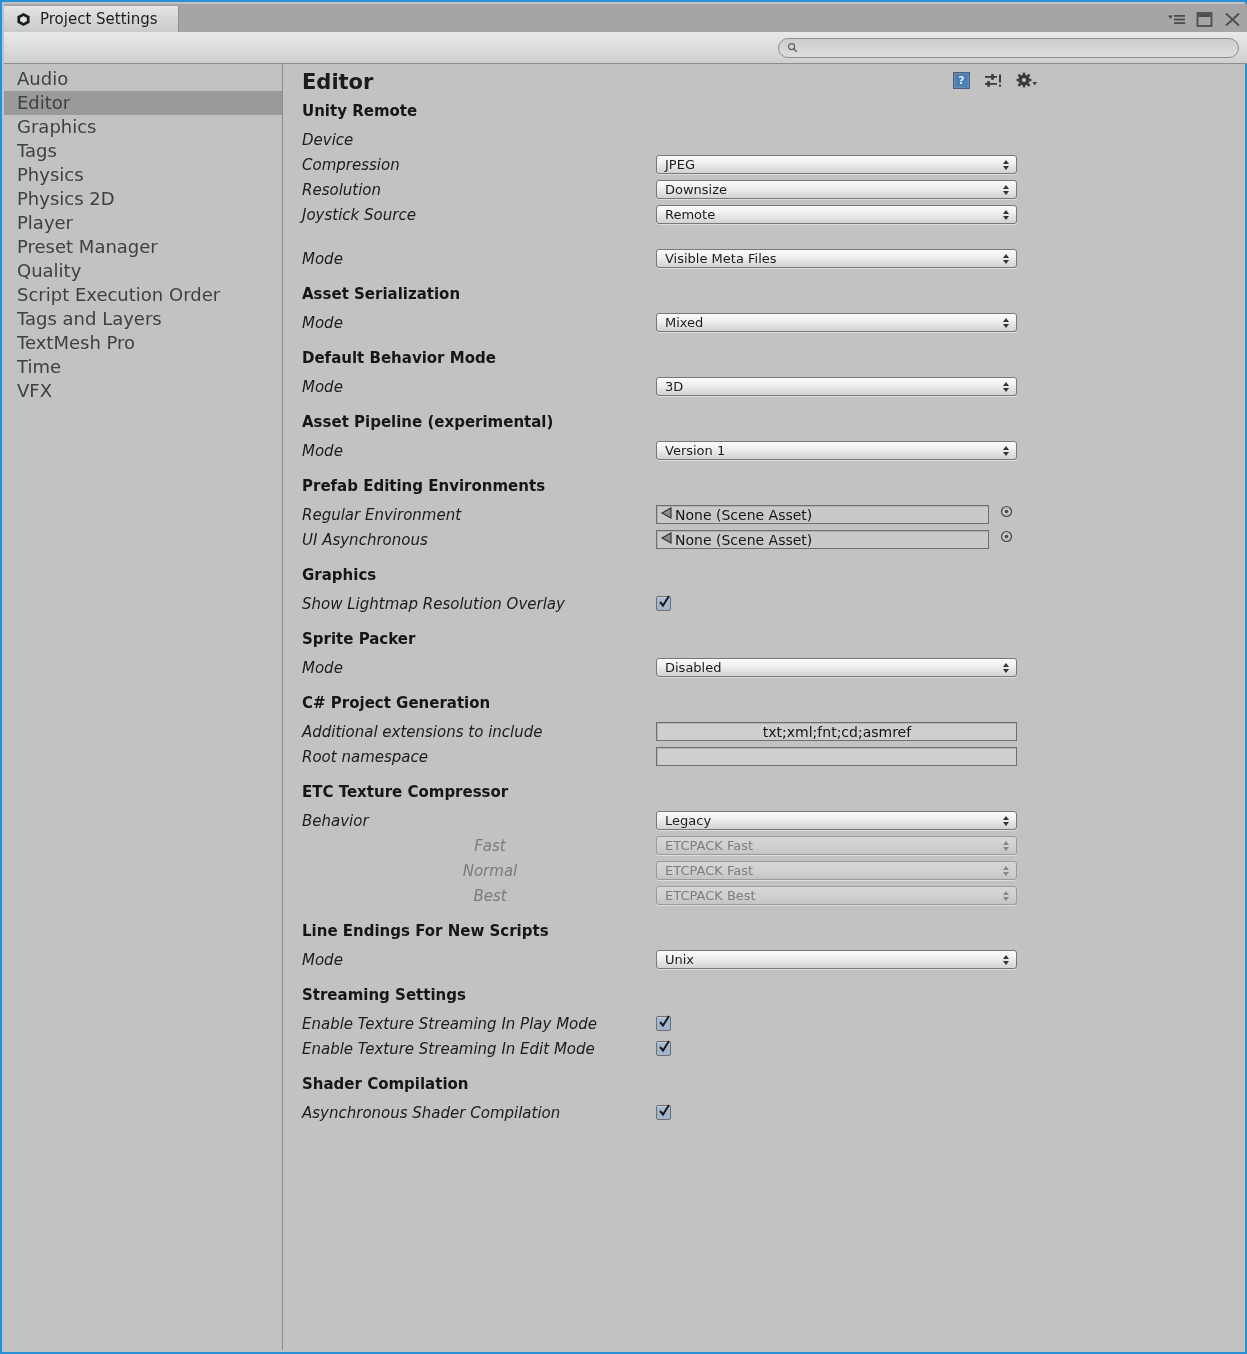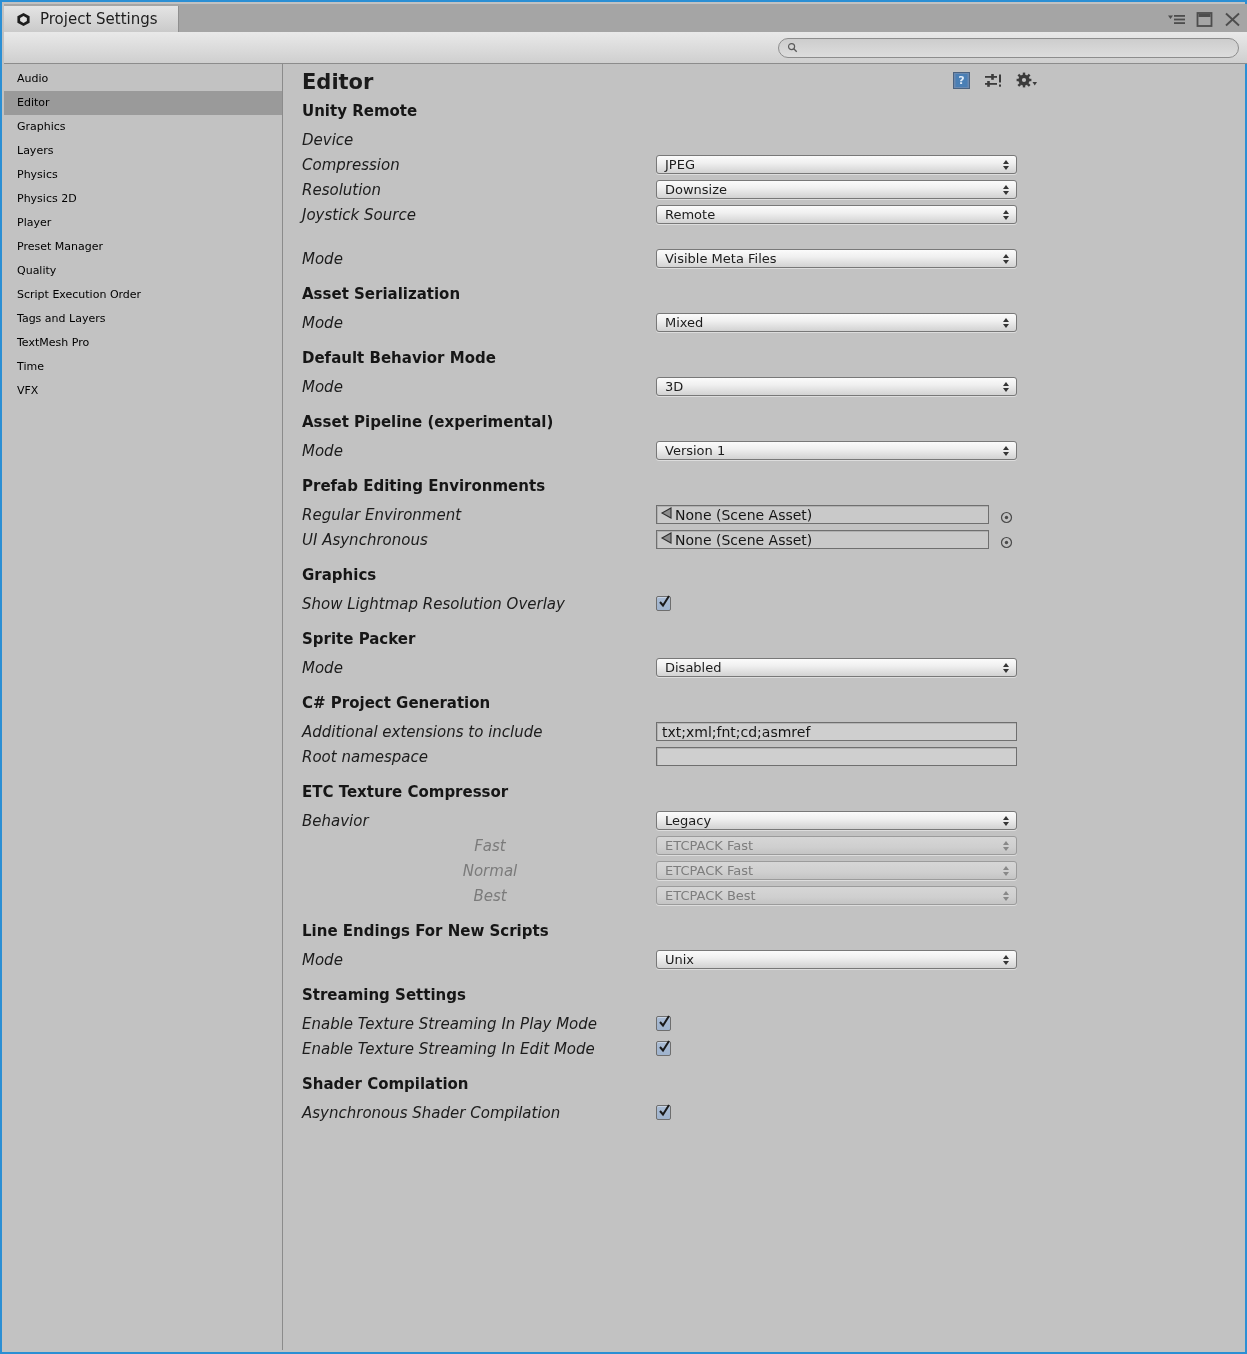--- a/index.html
+++ b/index.html
@@ -114,22 +114,22 @@
     bottom: 2px;
     background: #c2c2c2;
     border-right: 1px solid #8b8b8b;
     box-sizing: border-box;
     padding-top: 3px;
   }
   .side-item {
     height: 24px;
     line-height: 24px;
     padding-left: 13px;
-    font-size: 11px;
-    color: #000000;
+    font-size: 18px;
+    color: #404040;
     white-space: nowrap;
   }
   .side-item.selected {
     background: #9a9a9a;
   }
 
   .content {
     position: absolute;
     left: 282px; top: 62px;
     right: 2px;
@@ -249,24 +249,25 @@
   }
   .textfield input {
     border: none;
     background: transparent;
     outline: none;
     font-family: inherit;
     font-size: 14px;
     color: #151515;
     width: 350px;
     padding: 0;
-  }
-
-  
-  .objwrap { display: flex; align-items: flex-end; gap: 11px; }
+    text-align: center;
+  }
+
+  
+  .objwrap { display: flex; align-items: flex-start; gap: 11px; }
   .objfield {
     width: 333px;
     height: 19px;
     box-sizing: border-box;
     border: 1px solid #6f6f6f;
     background: #c9c9c9;
     box-shadow: inset 1px 1px 0 #b0b0b0;
     display: flex;
     align-items: center;
     padding-left: 2px;
@@ -344,21 +345,21 @@
         </svg>
       </span>
       <input type="text" value="" placeholder="" style="">
     </div>
   </div>
 
   <div class="sidebar">
     <div class="side-item">Audio</div>
     <div class="side-item selected">Editor</div>
     <div class="side-item">Graphics</div>
-    <div class="side-item">Layers</div>
+    <div class="side-item">Tags</div>
     <div class="side-item">Physics</div>
     <div class="side-item">Physics 2D</div>
     <div class="side-item">Player</div>
     <div class="side-item">Preset Manager</div>
     <div class="side-item">Quality</div>
     <div class="side-item">Script Execution Order</div>
     <div class="side-item">Tags and Layers</div>
     <div class="side-item">TextMesh Pro</div>
     <div class="side-item">Time</div>
     <div class="side-item">VFX</div>

